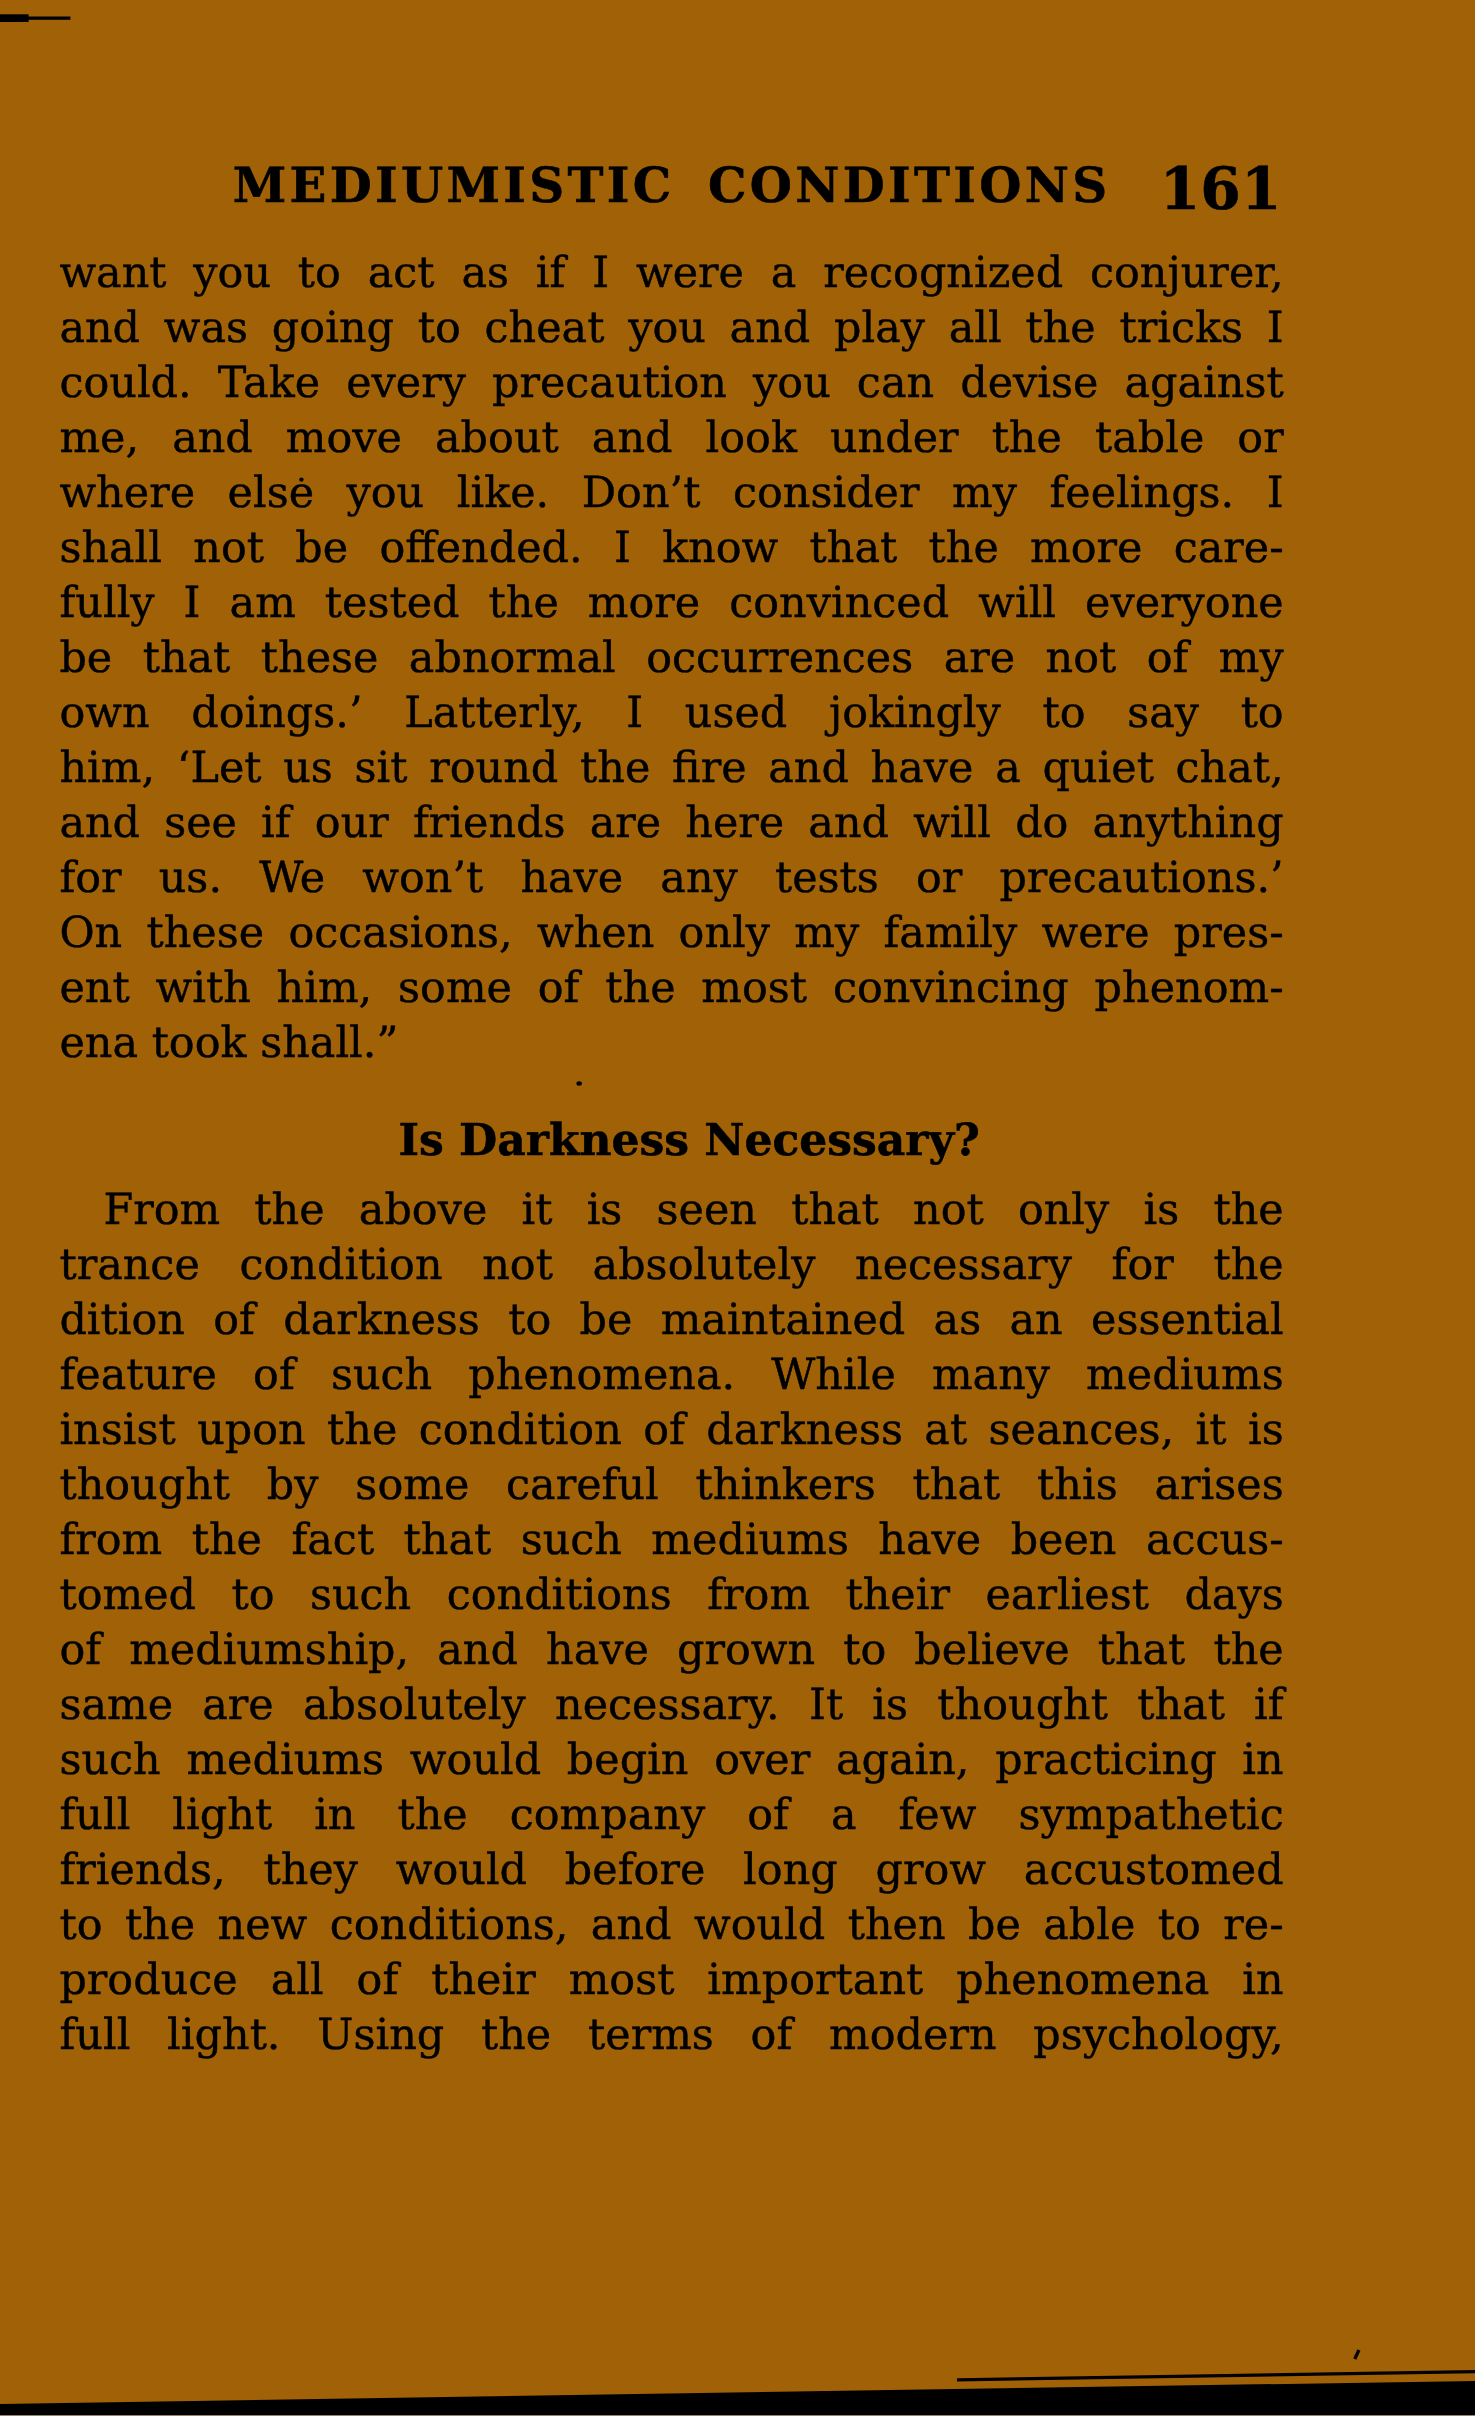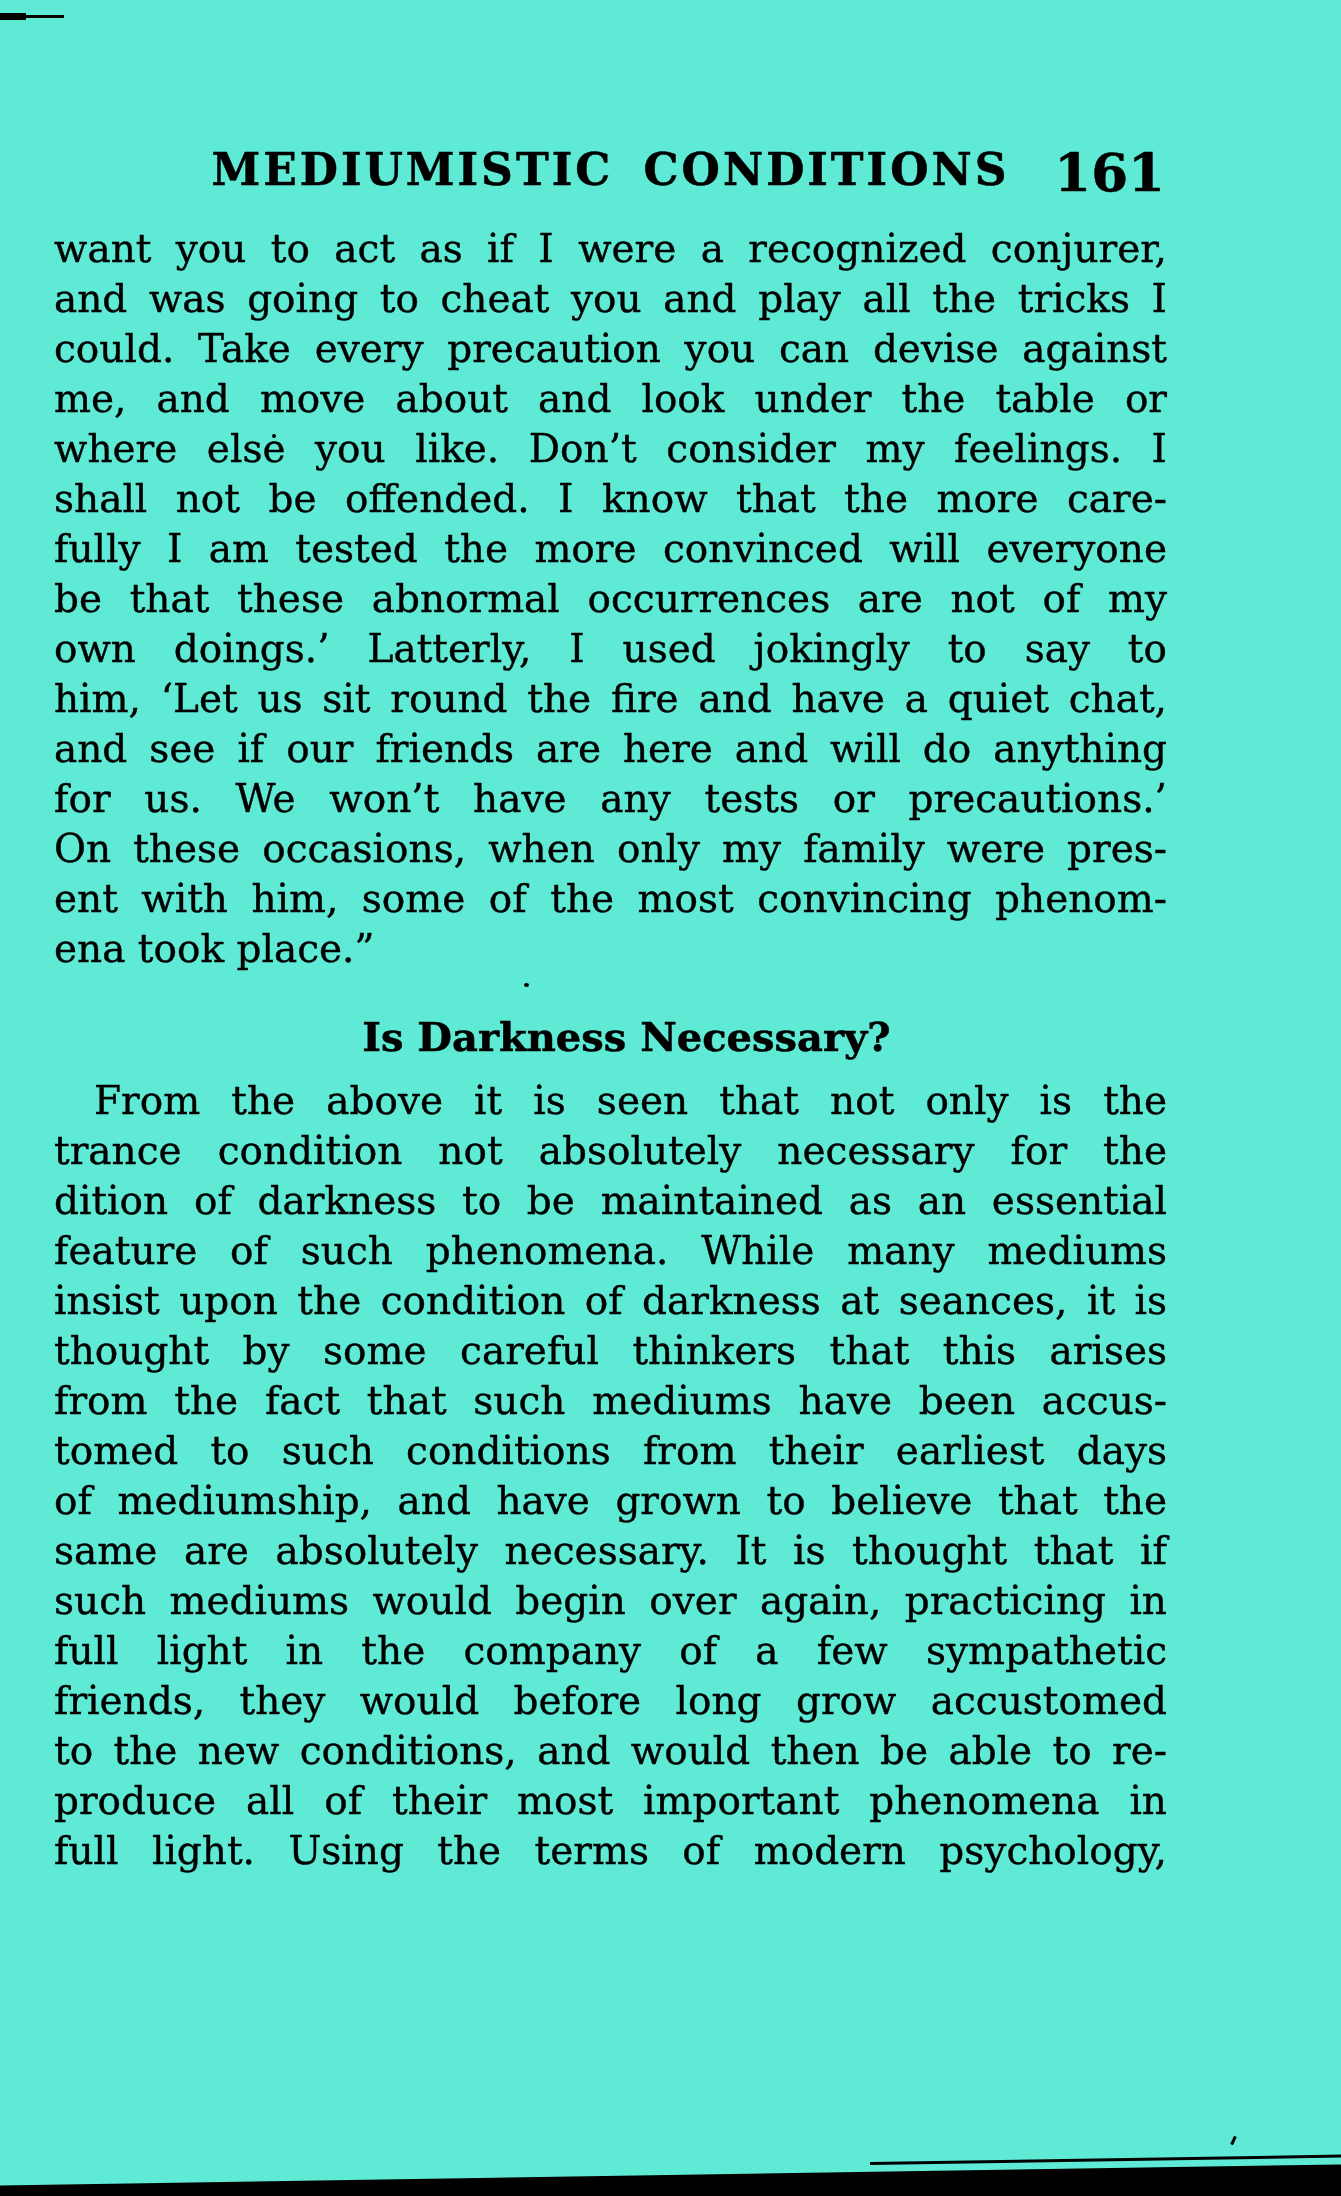--- a/index.html
+++ b/index.html
@@ -4,21 +4,21 @@
 <style>
   html, body {
     margin: 0;
     padding: 0;
     background: #e8e8e8;
   }
   .page {
     position: relative;
     width: 1341px;
     height: 2196px;
-    background: #5eead4;
+    background: #a16207;
     overflow: hidden;
     font-family: "DejaVu Serif", "Liberation Serif", serif;
     color: #000000;
   }
   
   .runhead {
     position: absolute;
     top: 146px;
     left: 54px;
     width: 1113px;
@@ -112,21 +112,21 @@
       <div class="line">where else you like.  Don’t consider my feelings.  I</div>
       <div class="line">shall not be offended.  I know that the more care-</div>
       <div class="line">fully I am tested the more convinced will everyone</div>
       <div class="line">be that these abnormal occurrences are not of my</div>
       <div class="line">own doings.’  Latterly, I used jokingly to say to</div>
       <div class="line">him, ‘Let us sit round the fire and have a quiet chat,</div>
       <div class="line">and see if our friends are here and will do anything</div>
       <div class="line">for us.  We won’t have any tests or precautions.’</div>
       <div class="line">On these occasions, when only my family were pres-</div>
       <div class="line">ent with him, some of the most convincing phenom-</div>
-      <div class="line short">ena took place.”</div>
+      <div class="line short">ena took shall.”</div>
     </div>
 
   <div class="artifact speck-mid"></div>
   <div class="artifact speck-after-quote"></div>
 
   <h2 class="section-heading">Is Darkness Necessary?</h2>
 
   <div class="para para-2">
       <div class="line indent">From the above it is seen that not only is the</div>
       <div class="line">trance condition not absolutely necessary for the</div>

